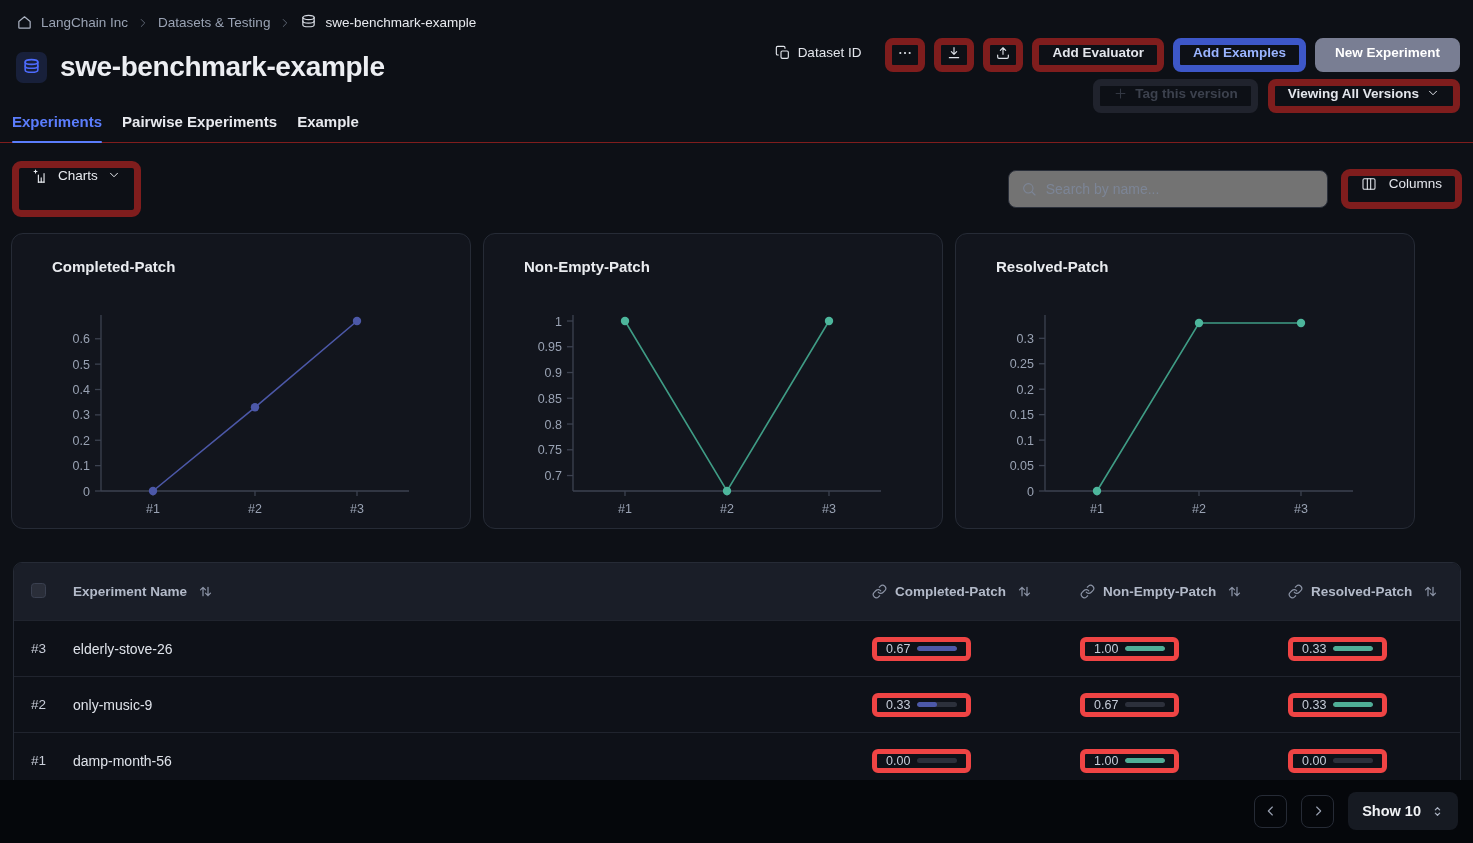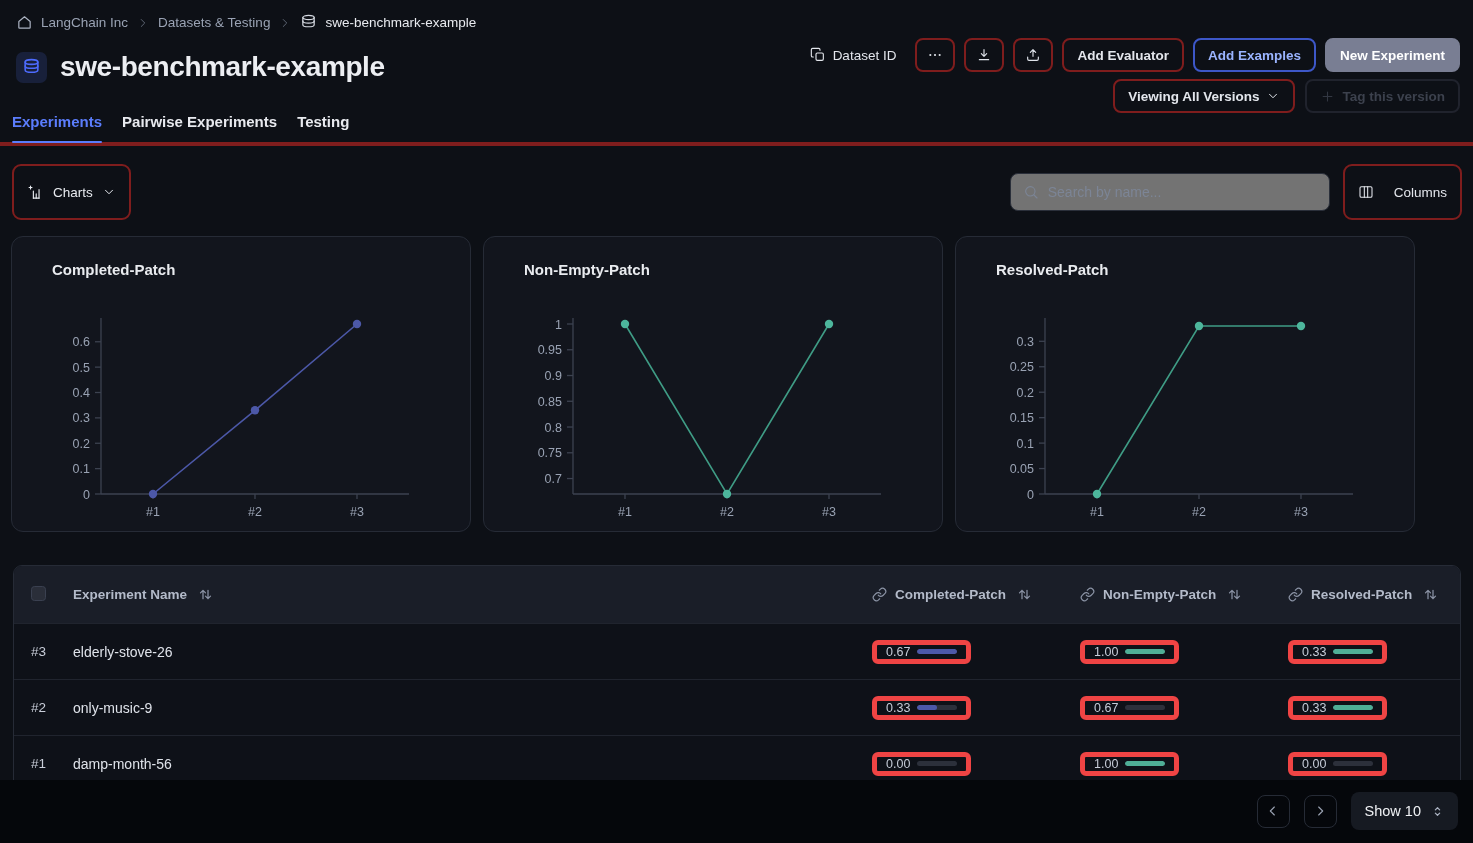--- a/index.html
+++ b/index.html
@@ -18,45 +18,45 @@
   .breadcrumb .crumb { cursor:default; }
   .breadcrumb .crumb.current { color:#e8eaef; }
   .breadcrumb .sep { color:#5c6472; display:flex; }
   .bc-icon { color:#aab2c1; }
 
   .title-row { display:flex; align-items:center; gap:13px; padding:20px 16px 0 16px; }
   .title-icon-box { width:31px; height:31px; border-radius:7px; background:#18203a; display:flex; align-items:center; justify-content:center; color:#4d6bfe; }
   .page-title { font-size:28px; font-weight:700; letter-spacing:-0.4px; color:#eceef2; }
 
   .actions-row { position:absolute; top:38px; right:13px; display:flex; align-items:center; gap:9px; }
-  .btn { display:flex; align-items:center; gap:7px; height:34px; padding:0 13px; border-radius:8px;
-         border:2px solid #7f1d1d; background:transparent; color:#e3e6ec; font-size:13.5px; font-weight:600; cursor:pointer; }
+  .btn { display:flex; gap:7px; height:34px; padding:0 13px; border-radius:8px;
+         border:7px solid #7f1d1d; background:transparent; color:#e3e6ec; font-size:13.5px; font-weight:600; cursor:pointer; }
   .btn.ghost { border-color:transparent; padding:0 8px; font-weight:500; }
   .btn.icon-only { width:40px; justify-content:center; padding:0; color:#dfe3ea; }
   .btn.primary-outline { border-color:#3d57c8; color:#9ab4ff; }
   .btn.primary-filled { background:#797e93; border-color:#797e93; color:#ffffff; }
 
   .version-row { position:absolute; top:79px; right:13px; display:flex; align-items:center; gap:10px; }
   .btn.disabled { border-color:#20232d; color:#3c414d; cursor:default; }
   .btn.disabled .stroke-ic { opacity:.8; }
 
-  .tabs { display:flex; gap:20px; padding:24px 12px 0 12px; border-bottom:4px solid #7f1d1d; }
+  .tabs { display:flex; gap:20px; padding:24px 12px 0 12px; border-bottom:1px solid #7f1d1d; }
   .tab { font-size:15px; font-weight:600; color:#e8eaef; padding:6px 0 12px 0; cursor:pointer; position:relative; }
   .tab.active { color:#5b7dfc; }
   .tab.active::after { content:""; position:absolute; left:0; right:0; bottom:-1px; height:2.5px; background:#5b7dfc; border-radius:2px; }
 
   
   .toolbar { display:flex; align-items:center; justify-content:space-between; padding:18px 11px 0 12px; }
   .charts-btn { height:56px; border-radius:9px; font-weight:500; color:#e8ebf0; gap:9px; }
   .toolbar-right { display:flex; align-items:center; gap:13px; }
   .search-box { display:flex; align-items:center; gap:9px; width:320px; height:38px; padding:0 12px;
                 border:1px solid #2a2f3a; border-radius:8px; background:#737373; color:#7c8596; }
   .search-box input { flex:1; background:transparent; border:none; outline:none; color:#dfe3ea; font-size:14px; font-family:inherit; }
   .search-box input::placeholder { color:#7c8596; }
-  .columns-btn { height:56px; border-radius:9px; font-weight:500; gap:20px; }
+  .columns-btn { height:40px; border-radius:9px; font-weight:500; gap:12px; }
 
   
   .charts-row { display:flex; gap:12px; padding:16px 0 0 11px; }
   .card { width:460px; height:296px; background:#12151d; border:1px solid #262b36; border-radius:12px; }
   .card-title { padding:24px 0 0 40px; font-size:15px; font-weight:700; color:#e9ebef; }
   .card svg text { font-size:12.5px; fill:#99a2b3; }
 
   
   .table { margin:33px 12px 0 13px; border:1px solid #262b36; border-radius:9px; background:#0e1118; overflow:hidden; }
   .thead, .trow { display:grid; grid-template-columns:44px 1fr 208px 208px 208px; align-items:center; }
@@ -72,21 +72,21 @@
   .pill { display:inline-flex; align-items:center; gap:7px; height:24px; padding:0 9px; border:5px solid #ef4444; border-radius:6px; font-size:12.5px; color:#c6ccd8; cursor:default; }
   .bar-track { width:40px; height:5px; border-radius:3px; background:#2c303b; overflow:hidden; display:inline-block; }
   .bar-fill { display:block; height:100%; border-radius:3px; }
 
   
   .footer { position:absolute; left:0; right:0; bottom:0; height:63px; background:#05070b; }
   .pagination { position:absolute; right:15px; top:12px; display:flex; align-items:center; gap:14px; }
   .page-btn { width:33px; height:33px; border:1px solid #262b36; border-radius:8px; background:transparent;
               display:flex; align-items:center; justify-content:center; color:#9aa2b2; cursor:pointer; }
   .show-select { display:flex; align-items:center; gap:10px; height:38px; padding:0 14px; border-radius:8px;
-                 background:#161a22; color:#f0f2f5; font-size:14.5px; cursor:pointer; }
+                 background:#161a22; color:#f0f2f5; font-size:14.5px; cursor:pointer;font-weight:bold; }
   .show-select .udc { color:#aab2c1; }
 </style>
 </head>
 <body>
 
 <div class="breadcrumb">
   <span class="bc-icon">
     <svg width="17" height="17" viewBox="0 0 24 24" class="stroke-ic">
         <path d="M4 10.5L12 4l8 6.5V19a1 1 0 01-1 1H5a1 1 0 01-1-1z"></path>
       </svg>
@@ -163,42 +163,42 @@
   </button>
   <button class="btn primary-outline">
     <span>Add Examples</span>
   </button>
   <button class="btn primary-filled">
     <span>New Experiment</span>
   </button>
 </div>
 
 <div class="version-row">
+  <button class="btn disabled">
+    <span>
+      <svg width="15" height="15" viewBox="0 0 24 24" class="stroke-ic">
+          <path d="M12 5v14M5 12h14"></path>
+        </svg>
+    </span>
+    <span>Tag this version</span>
+  </button>
   <button class="btn">
     <span>Viewing All Versions</span>
     <span>
       <svg width="14" height="14" viewBox="0 0 24 24" class="stroke-ic">
           <path d="M6 9l6 6 6-6"></path>
         </svg>
     </span>
-  </button>
-  <button class="btn disabled">
-    <span>
-      <svg width="15" height="15" viewBox="0 0 24 24" class="stroke-ic">
-          <path d="M12 5v14M5 12h14"></path>
-        </svg>
-    </span>
-    <span>Tag this version</span>
   </button>
 </div>
 
 <div class="tabs">
   <div class="tab active">Experiments</div>
   <div class="tab">Pairwise Experiments</div>
-  <div class="tab">Testing</div>
+  <div class="tab">Example</div>
 </div>
 
 <div class="toolbar">
   <button class="btn charts-btn">
     <span>
       <svg width="17" height="17" viewBox="0 0 24 24" class="stroke-ic" style="stroke-width:1.6">
           <path d="M5 3v4M3 5h4"></path>
           <path d="M9 20V10M13 20v-6M17 20V8"></path>
           <path d="M9 20h8"></path>
         </svg>

